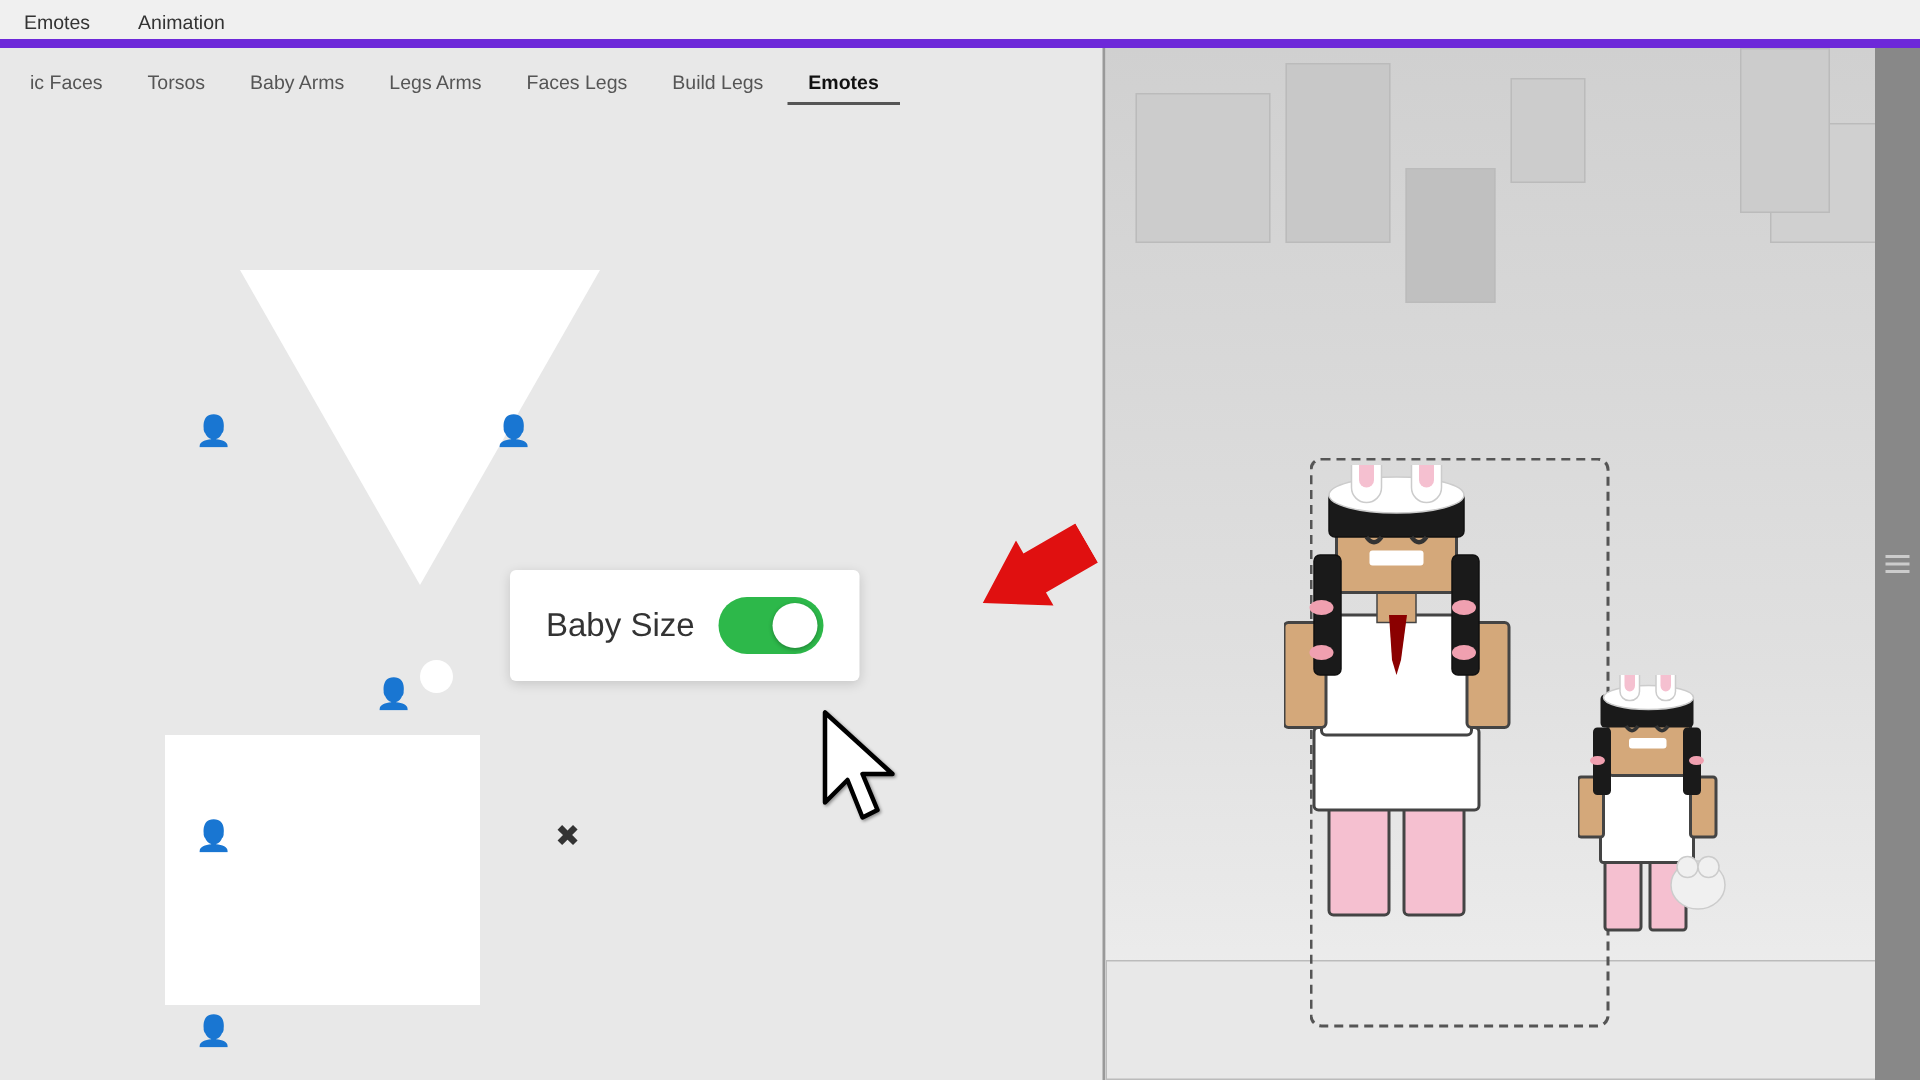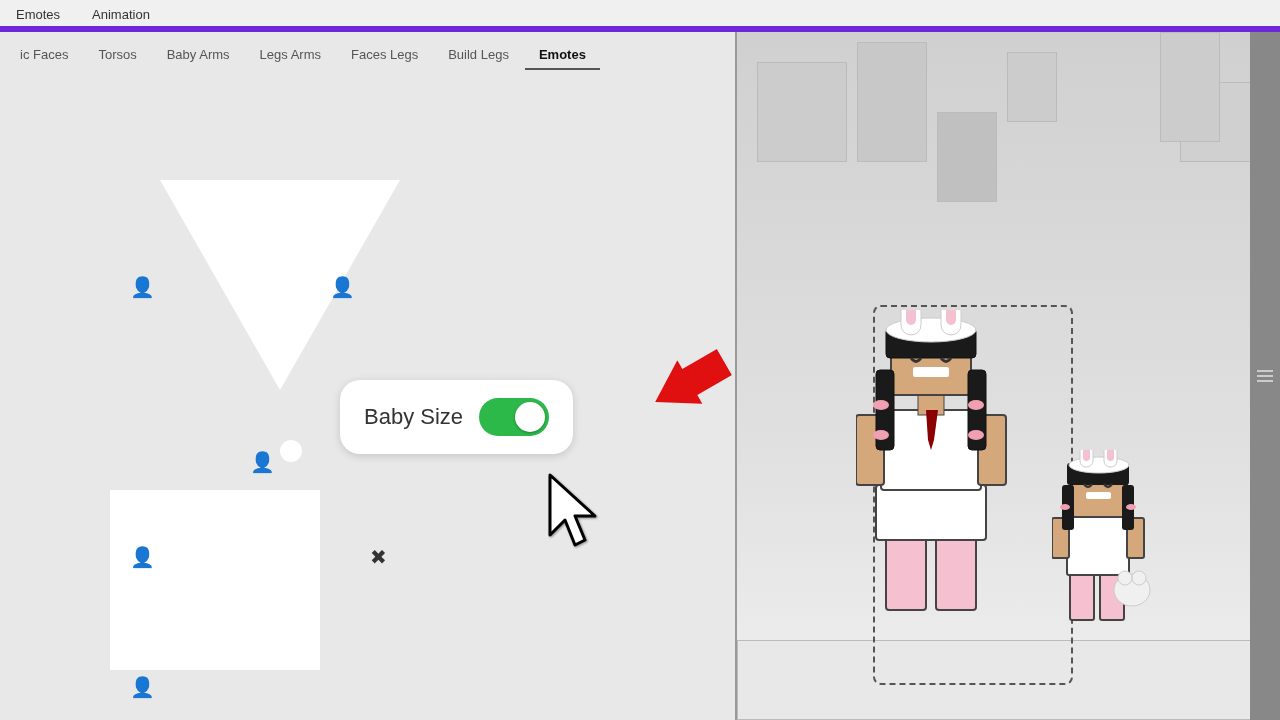--- a/index.html
+++ b/index.html
@@ -127,21 +127,21 @@
       font-size: 20px;
       color: #333;
     }
 
     
     .toggle-card {
       position: absolute;
       top: 310px;
       left: 340px;
       background: white;
-      border-radius: 20px;
+      border-radius: 4px;
       padding: 18px 24px;
       display: flex;
       align-items: center;
       gap: 16px;
       box-shadow: 0 2px 8px rgba(0,0,0,0.15);
       z-index: 10;
     }
     .toggle-label {
       font-size: 22px;
       color: #333;

